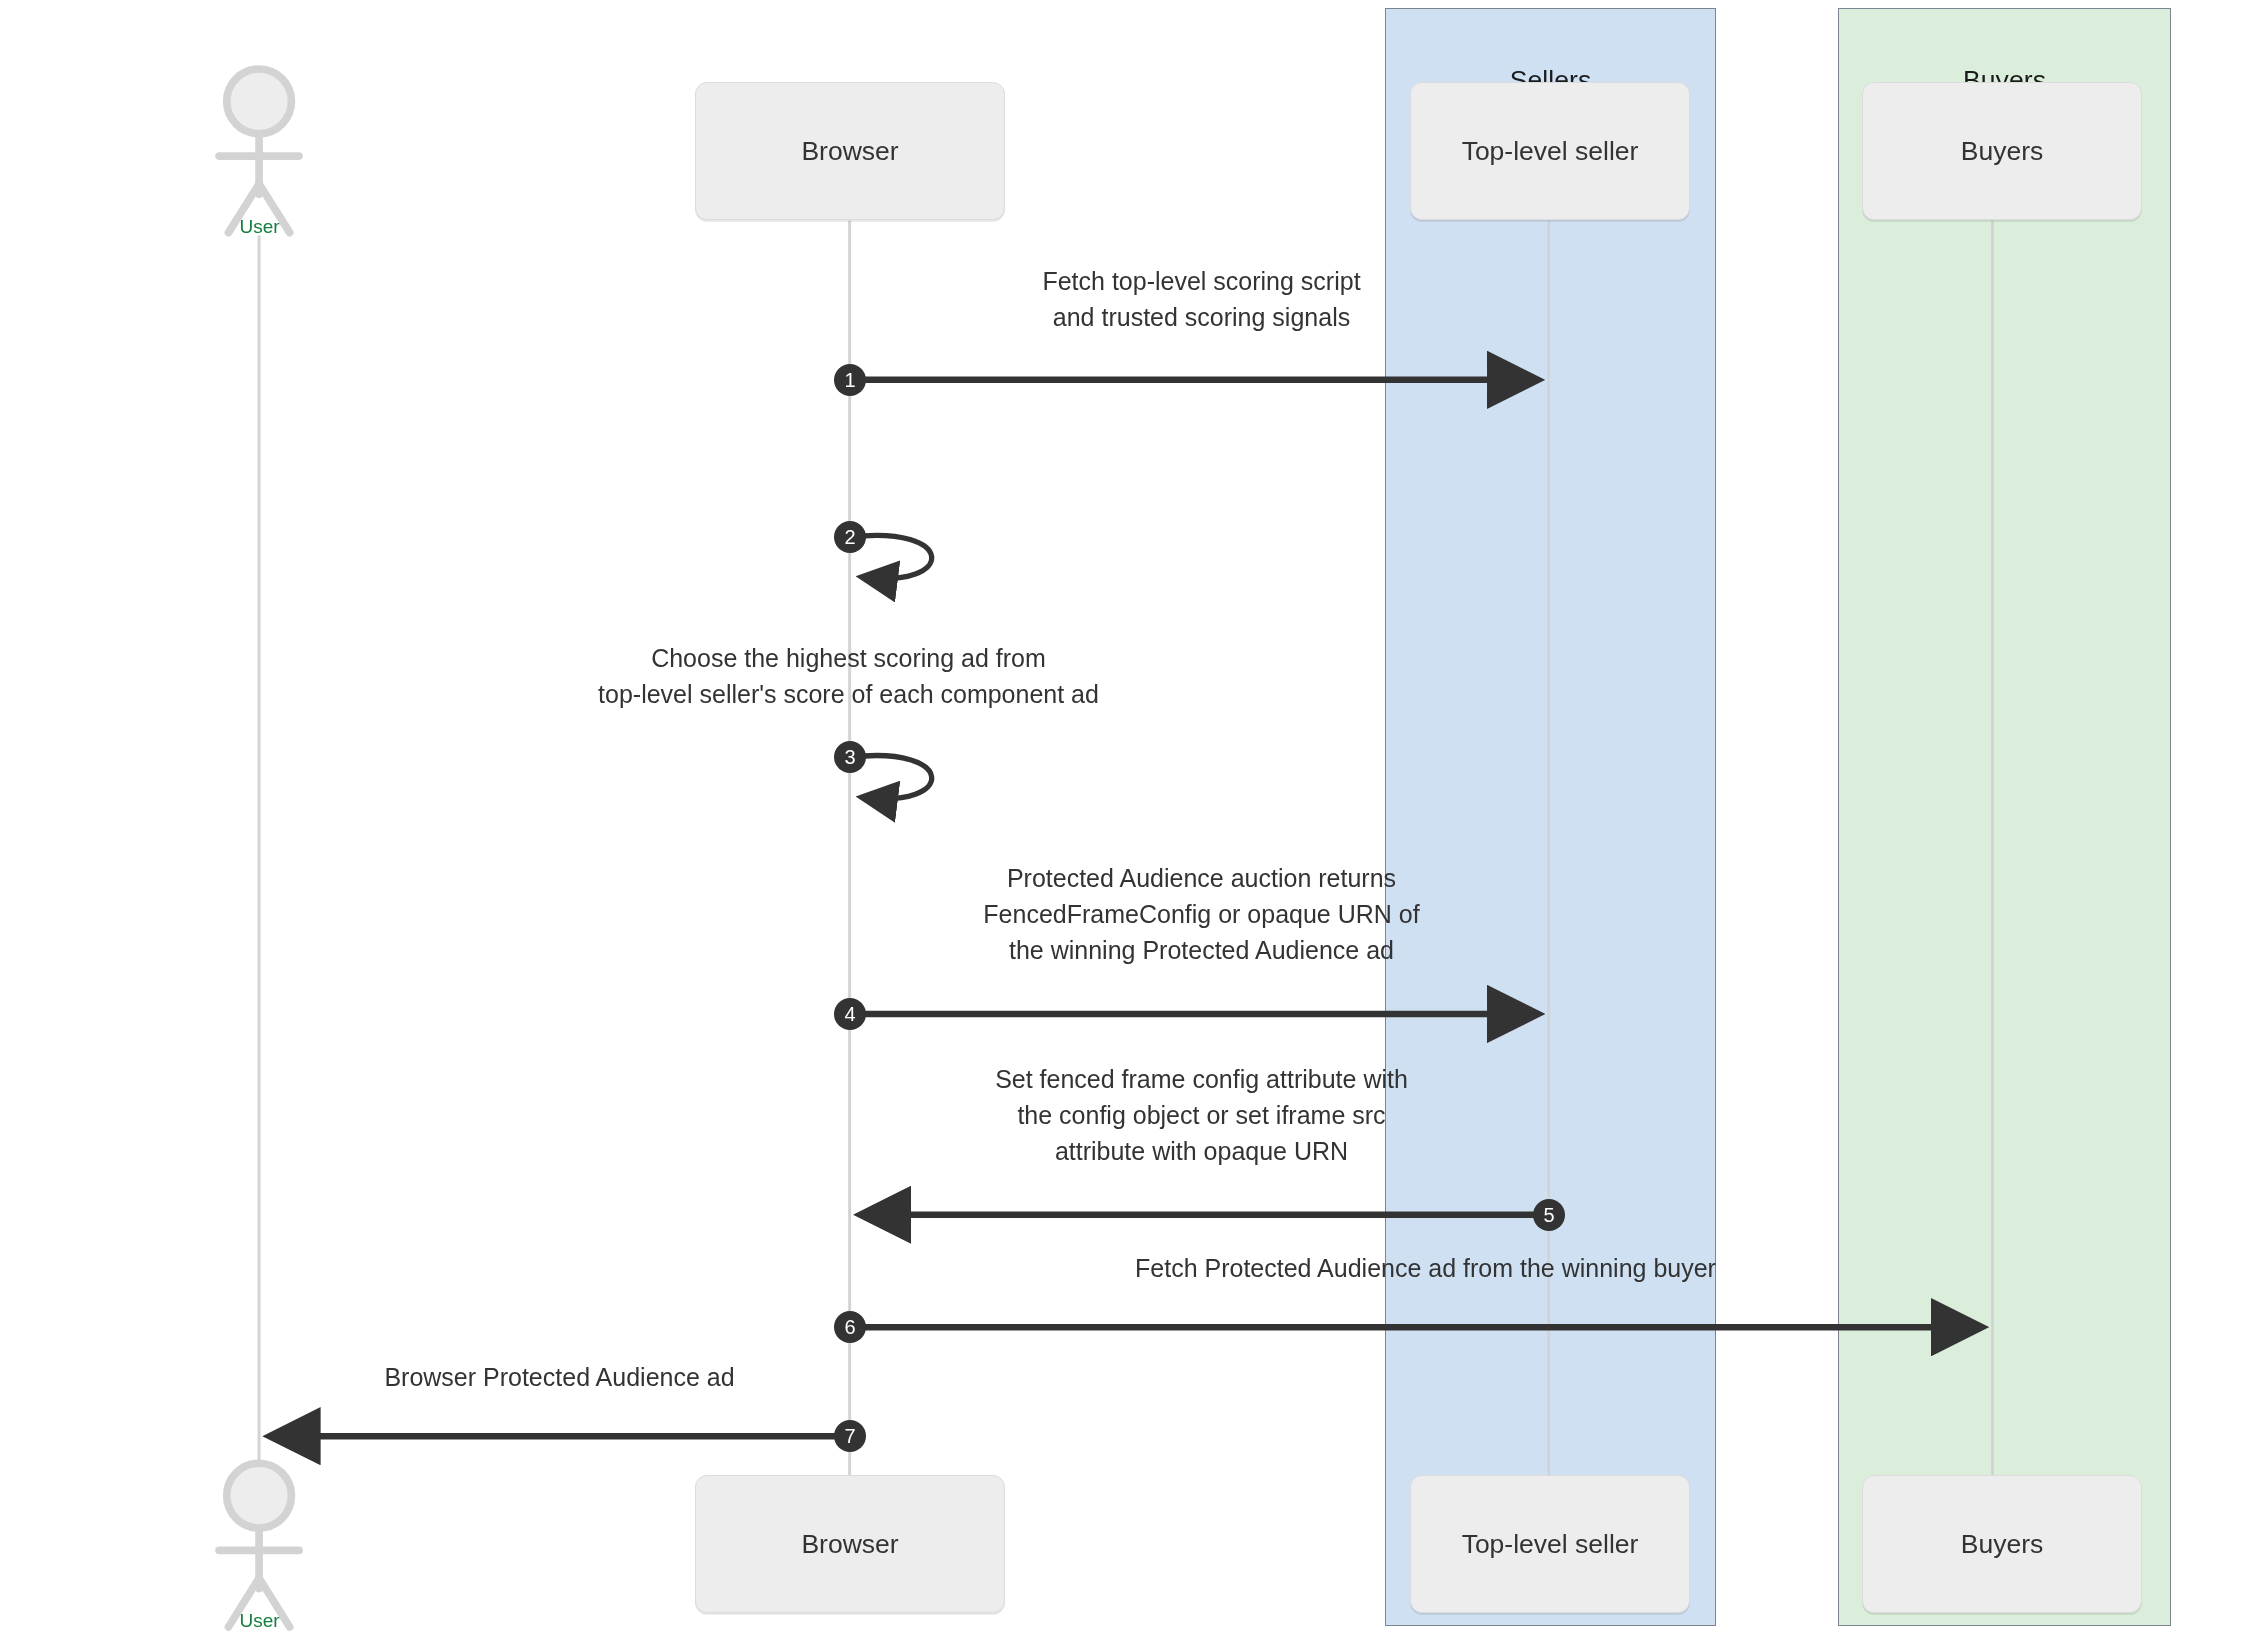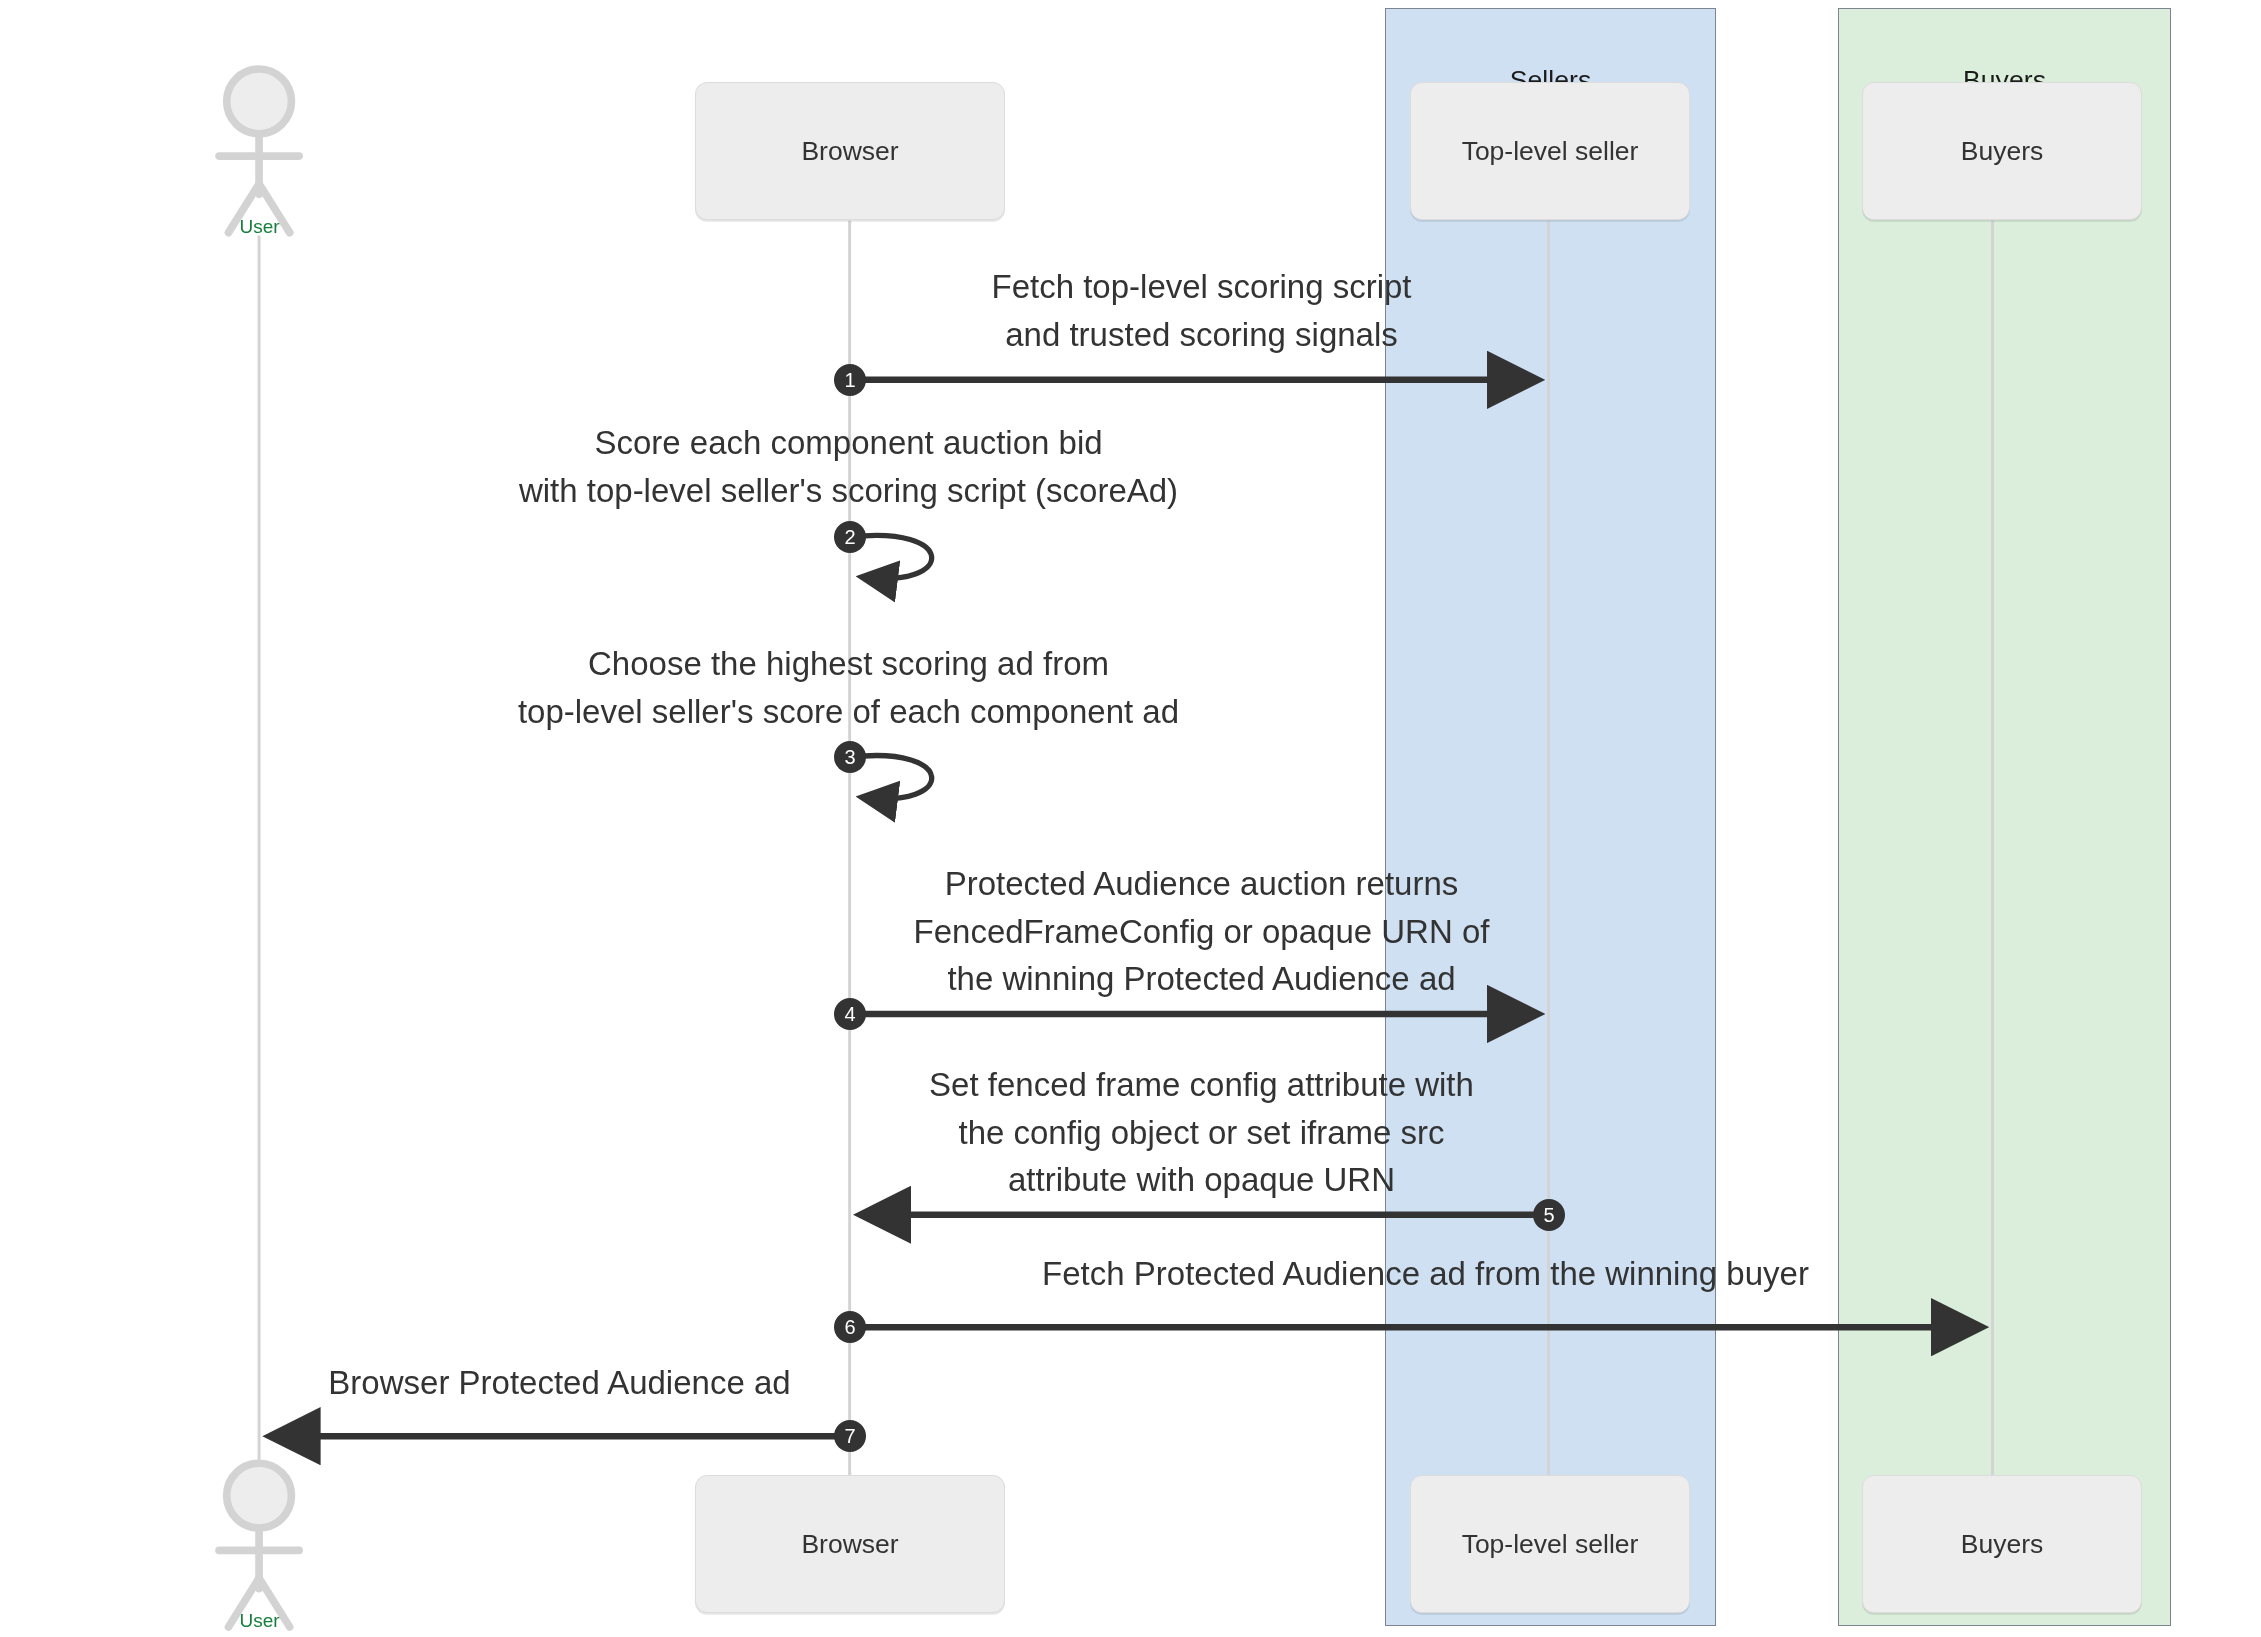--- a/index.html
+++ b/index.html
@@ -29,21 +29,21 @@
     box-shadow:0 1.8px 0 0 rgba(0,0,0,.10);
   }
   .actor-label{
     position:absolute;width:153px;text-align:center;
     font-size:19px;color:#15803d;line-height:1;
   }
 
   
   .msg-label{
     position:absolute;text-align:center;
-    font-size:33px;color:#333333;line-height:1.44;
+    font-size:25px;color:#333333;line-height:1.44;
     white-space:pre;pointer-events:none;
   }
 
   
   .seq-num{
     position:absolute;width:32px;height:32px;border-radius:50%;
     background:#333333;color:#ffffff;
     display:flex;align-items:center;justify-content:center;
     font-size:20px;line-height:1;
   }
@@ -120,22 +120,20 @@
   <div class="lifebox" style="left:695px;top:1475px;width:310px;height:138px;">Browser</div>
   <div class="lifebox" style="left:1410px;top:1475px;width:280px;height:138px;">Top-level seller</div>
   <div class="lifebox" style="left:1862px;top:1475px;width:280px;height:138px;">Buyers</div>
 
   <div class="actor-label" style="left:183px;top:217px;">User</div>
   <div class="actor-label" style="left:183px;top:1611px;">User</div>
 
   <div class="msg-label" style="left:860px;top:263px;width:683px;">Fetch top-level scoring script
 and trusted scoring signals</div>
 
-  <div class="msg-label" style="left:448px;top:419px;width:801px;">Score each component auction bid
-with top-level seller's scoring script (scoreAd)</div>
 
   <div class="msg-label" style="left:448px;top:640px;width:801px;">Choose the highest scoring ad from
 top-level seller's score of each component ad</div>
 
   <div class="msg-label" style="left:860px;top:860px;width:683px;">Protected Audience auction returns
 FencedFrameConfig or opaque URN of
 the winning Protected Audience ad</div>
 
   <div class="msg-label" style="left:860px;top:1061px;width:683px;">Set fenced frame config attribute with
 the config object or set iframe src

